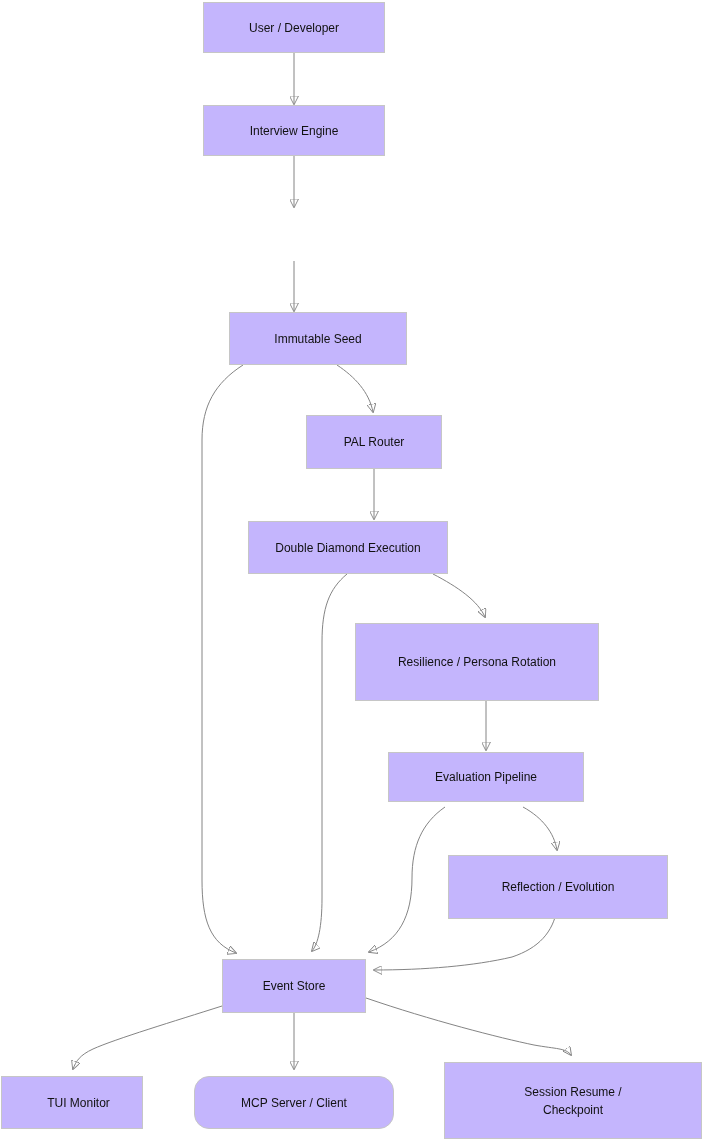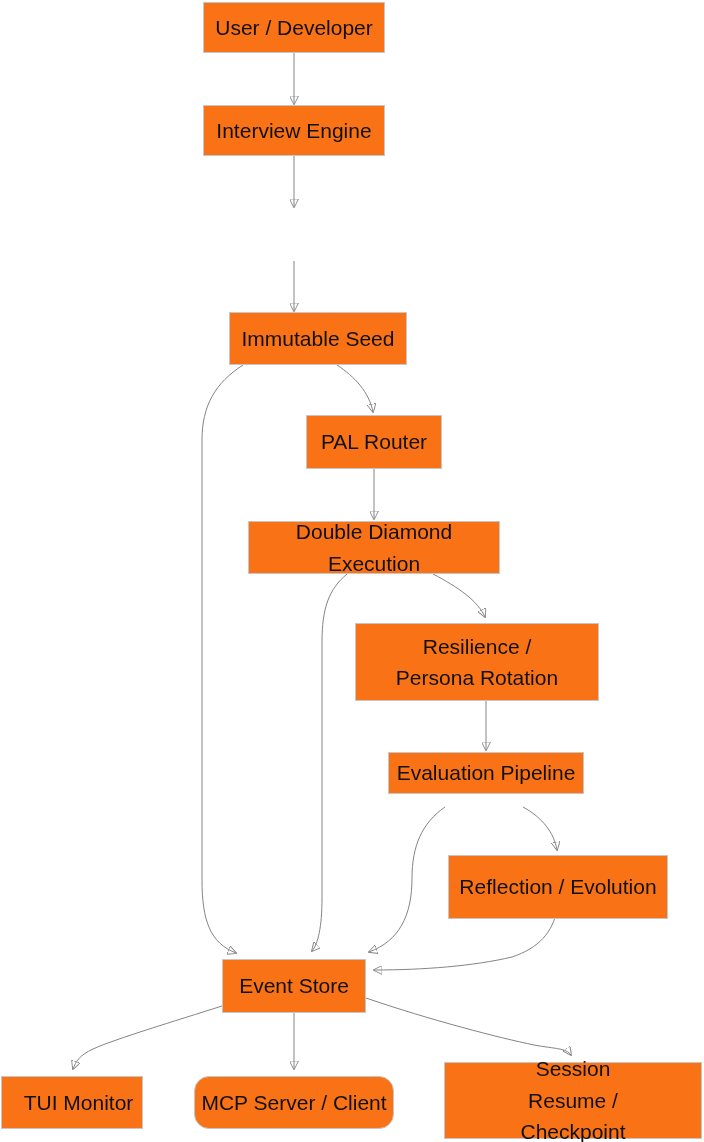--- a/index.html
+++ b/index.html
@@ -17,40 +17,40 @@
     width: 704px; height: 1142px;
   }
   .edge-layer path {
     fill: none;
     stroke: #848484;
     stroke-width: 1px;
   }
   .node {
     position: absolute;
     box-sizing: border-box;
-    background: #f97316;
+    background: #c4b5fd;
     border: 1px solid #c6c6c6;
     display: flex;
     align-items: center;
     justify-content: center;
     text-align: center;
     color: #111111;
-    font-size: 21px;
+    font-size: 12px;
     line-height: 1.5;
   }
   .node .label { display: inline-block; }
 
   .n-user       { left: 203px; top: 2px;    width: 182px; height: 51px; }
   .n-interview  { left: 203px; top: 105px;  width: 182px; height: 51px; }
   .n-ambiguity  { left: 199px; top: 208px;  width: 190px; height: 53px; }
   .n-seed       { left: 205px; top: 312px;  width: 178px; height: 53px; margin-left: 24px; }
   .n-pal        { left: 306px; top: 415px;  width: 136px; height: 54px; }
-  .n-dd         { left: 248px; top: 521px;  width: 252px; height: 53px; }
+  .n-dd         { left: 248px; top: 521px;  width: 200px; height: 53px; }
   .n-resilience { left: 355px; top: 623px;  width: 244px; height: 78px; }
-  .n-eval       { left: 388px; top: 752px;  width: 196px; height: 42px; }
+  .n-eval       { left: 388px; top: 752px;  width: 196px; height: 50px; }
   .n-reflection { left: 448px; top: 855px;  width: 220px; height: 64px; }
   .n-eventstore { left: 222px; top: 959px;  width: 144px; height: 54px; }
   .n-tui        { left: 1px;   top: 1076px; width: 142px; height: 53px; padding-left: 13px; }
   .n-mcp        { left: 194px; top: 1076px; width: 200px; height: 53px; border-radius: 15px; }
   .n-session    { left: 444px; top: 1062px; width: 258px; height: 77px; }
 
   .n-resilience .label { max-width: 170px; }
   .n-session .label    { max-width: 155px; }
 </style>
 </head>

